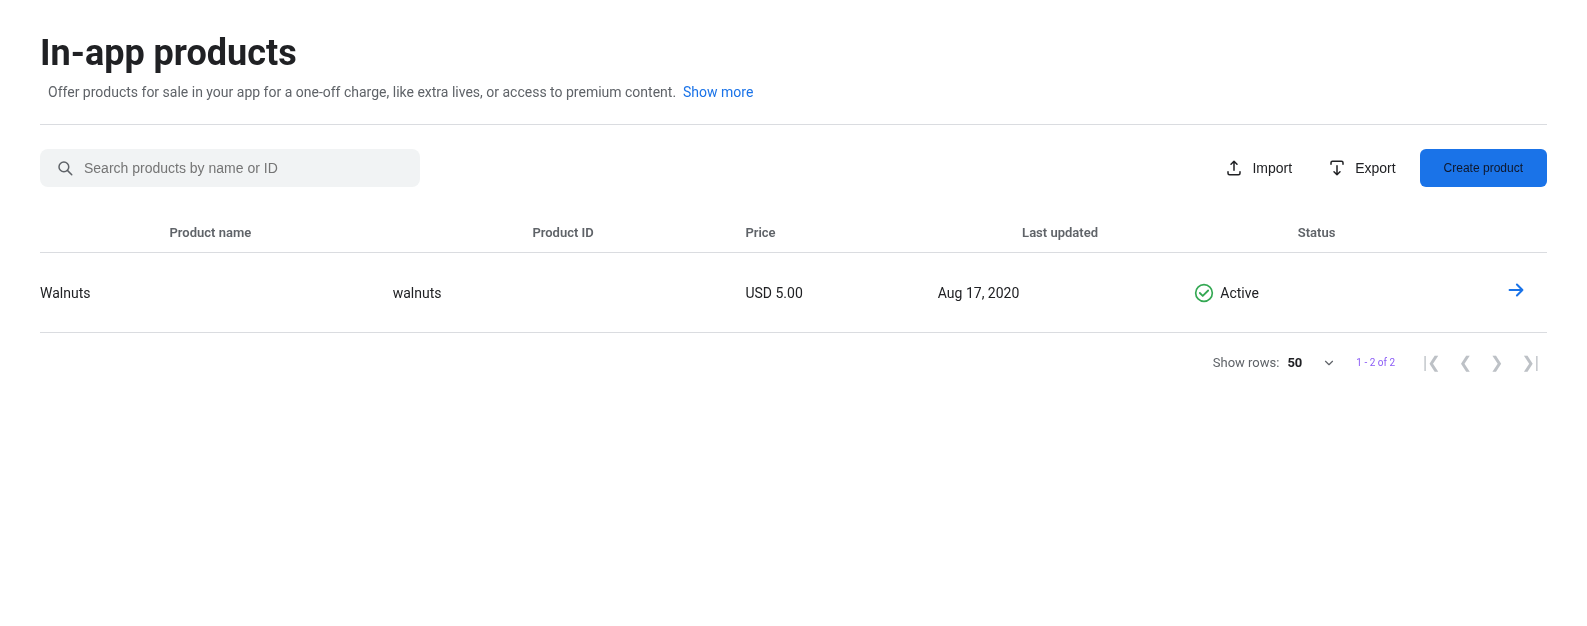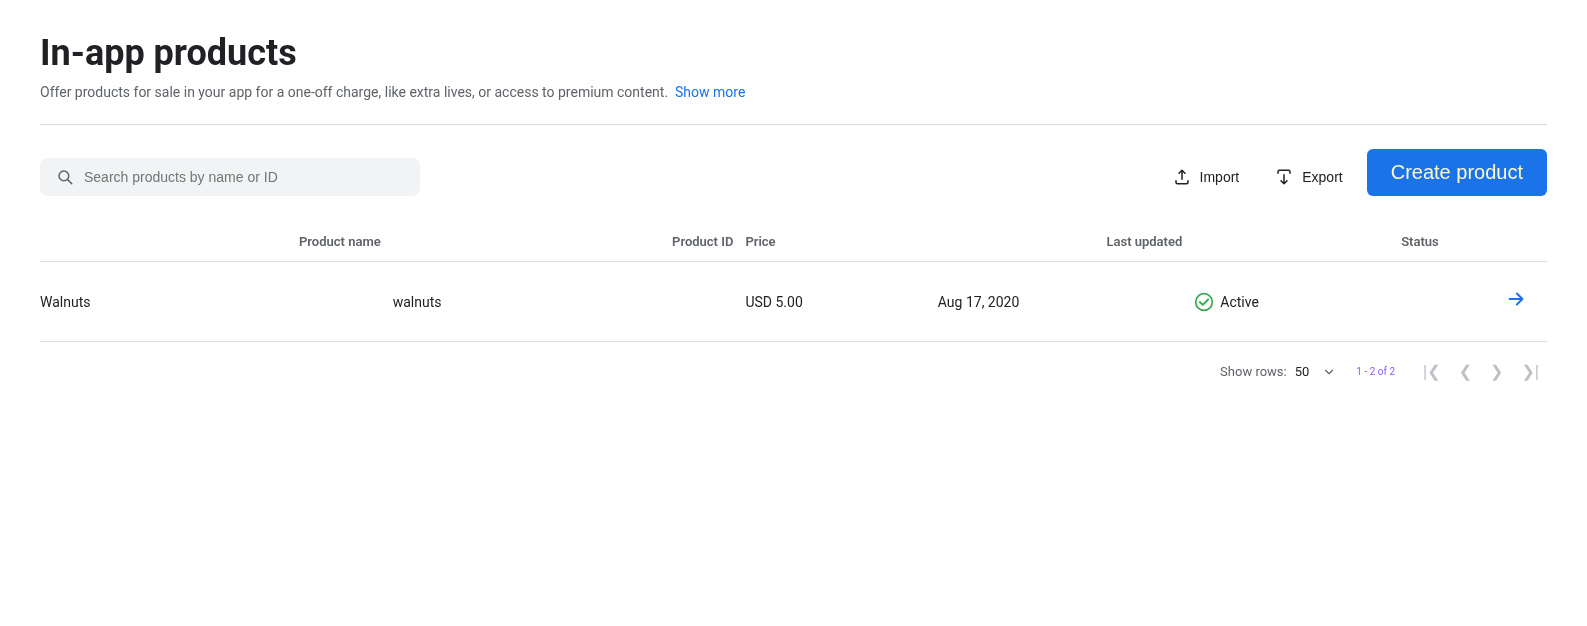--- a/index.html
+++ b/index.html
@@ -13,20 +13,21 @@
     .page-title {
       font-size: 36px;
       font-weight: 700;
       color: #202124;
       margin-bottom: 10px;
     }
     .subtitle {
       font-size: 14px;
       color: #5f6368;
       margin-bottom: 24px;
+      margin-left: 8px;
     }
     .subtitle a {
       color: #1a73e8;
       text-decoration: none;
     }
     .divider {
       border: none;
       border-top: 1px solid #dadce0;
       margin-bottom: 24px;
     }
@@ -66,38 +67,38 @@
       background: transparent;
       border: none;
       cursor: pointer;
       font-size: 14px;
       color: #202124;
       padding: 10px 12px;
       border-radius: 4px;
     }
     .create-btn {
       background: #1a73e8;
-      color: #fef9c3;
+      color: #0f172a;
       border: none;
       border-radius: 6px;
       padding: 12px 24px;
-      font-size: 20px;
+      font-size: 12px;
       font-weight: 500;
       cursor: pointer;
       white-space: nowrap;
     }
     table {
       width: 100%;
       border-collapse: collapse;
     }
     thead tr {
       border-bottom: 1px solid #dadce0;
     }
     th {
-      text-align: right;
+      text-align: center;
       font-size: 13px;
       font-weight: 600;
       color: #5f6368;
       padding: 10px 12px 12px 0;
     }
     tbody tr {
       border-bottom: 1px solid #dadce0;
     }
     td {
       padding: 22px 12px 22px 0;
@@ -134,24 +135,25 @@
       font-size: 13px;
     }
     .show-rows {
       display: flex;
       align-items: center;
       gap: 8px;
     }
     .rows-select {
       display: flex;
       align-items: center;
-      gap: 13px;
+      gap: 20px;
       cursor: pointer;
       font-size: 13px;
       color: #202124;
+      font-weight: bold;
     }
     .pagination-info {
       font-size: 10px;
       color: #8b5cf6;
     }
     .pagination-btns {
       display: flex;
       align-items: center;
       gap: 2px;
     }

